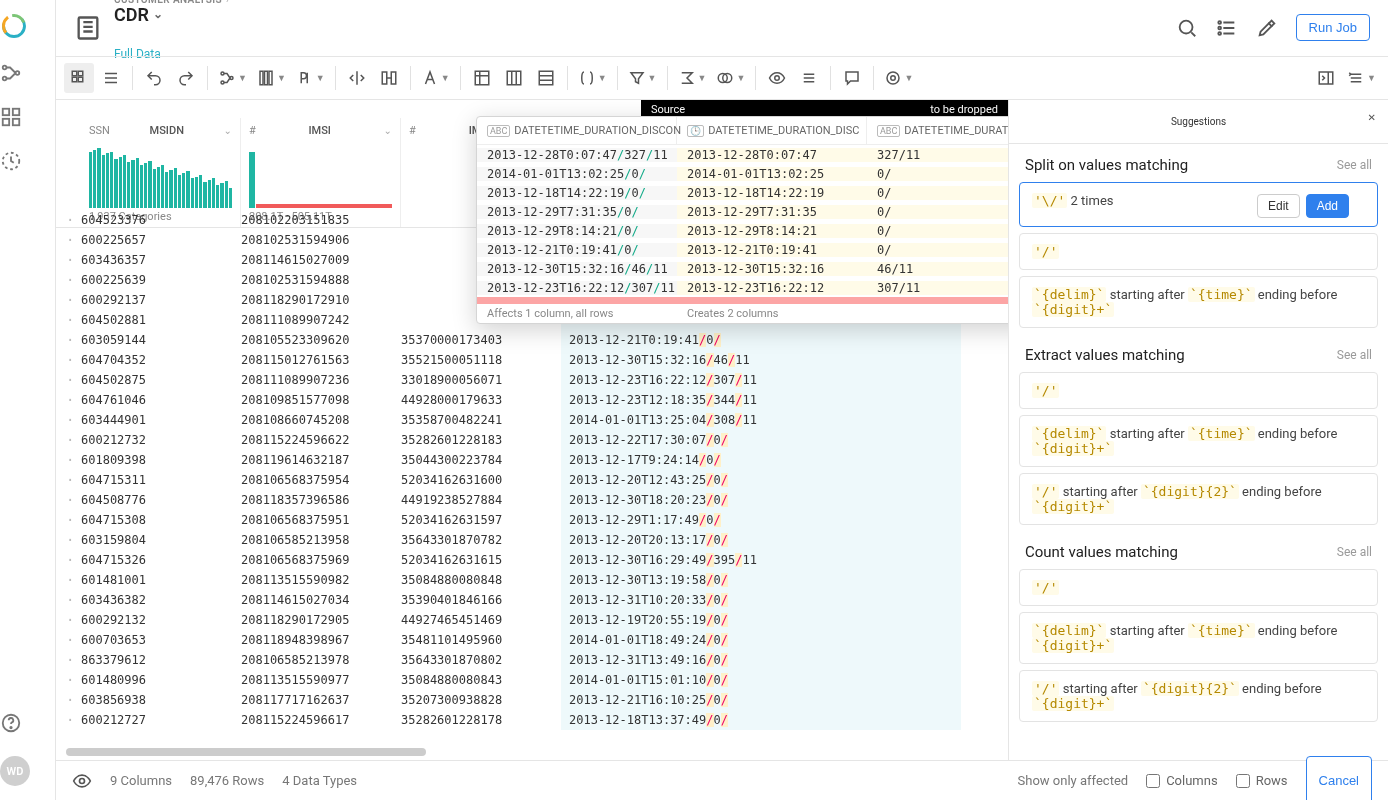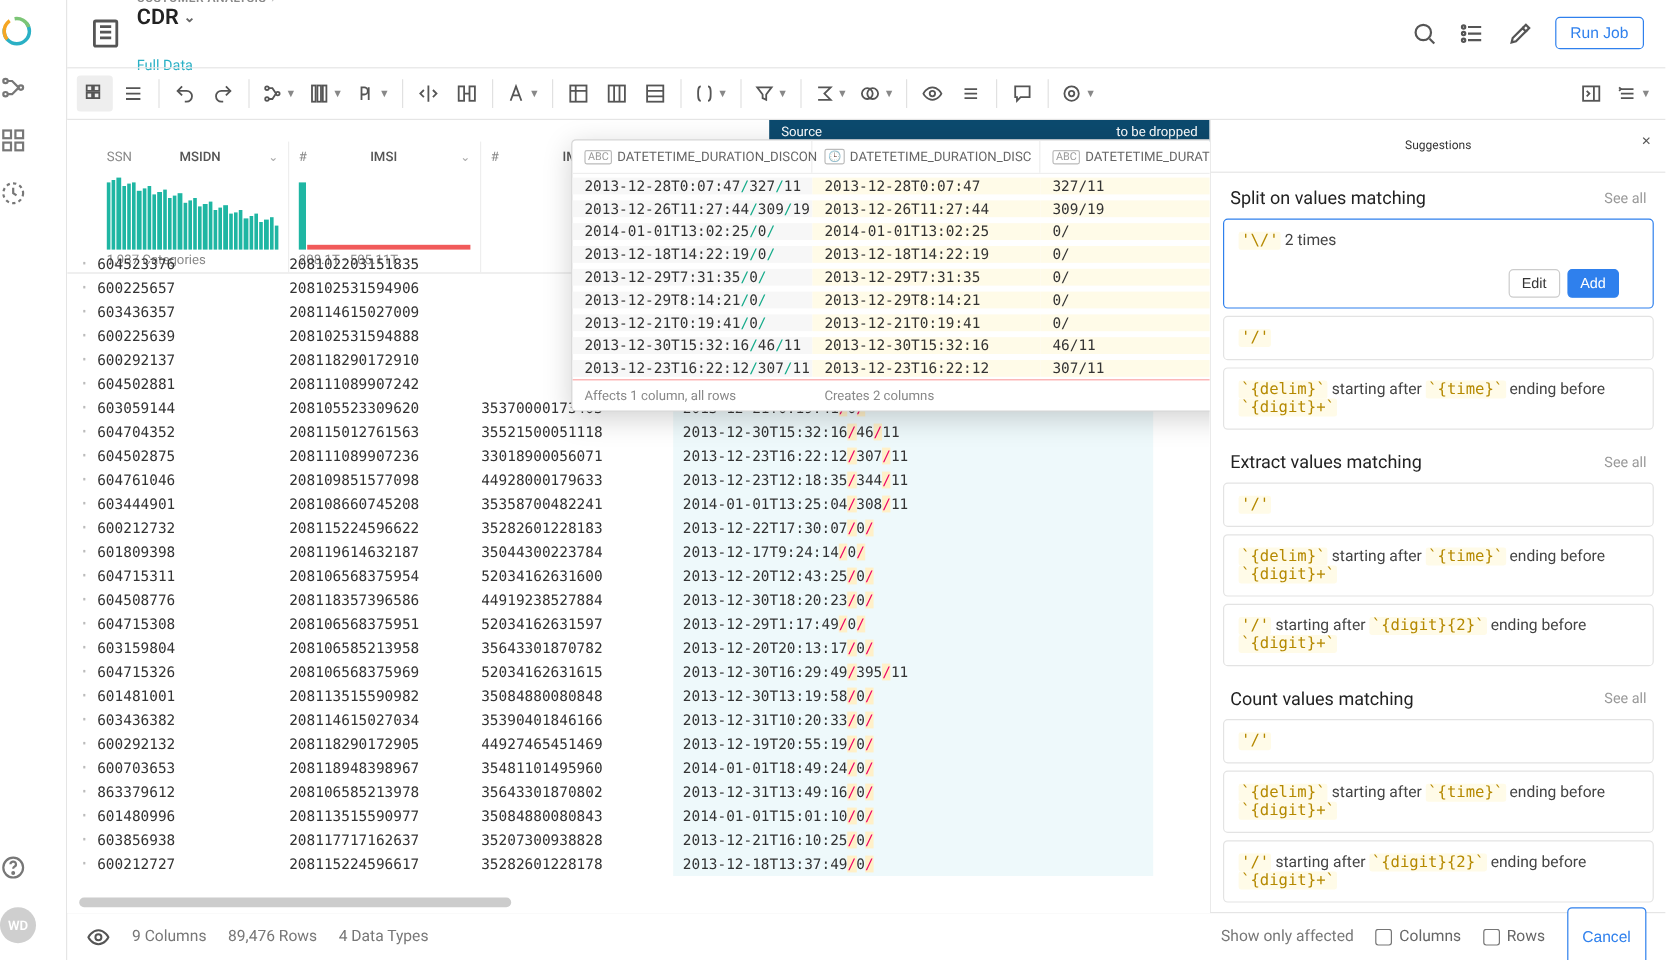--- a/index.html
+++ b/index.html
@@ -50,21 +50,21 @@
 .col .chev { font-size: 10px; color: #aaa; }
 .col .hist { flex: 1; display: flex; align-items: flex-end; gap: 1px; padding: 4px 0 2px 0; }
 .col .hist .bar { flex: 1; background: #1fb6a3; }
 .col .cat { font-size: 11px; color: #888; padding-bottom: 4px; }
 .col0 { width: 160px; }
 .col1 { width: 160px; }
 .col2 { width: 160px; }
 .col3 { width: 420px; background: #eef9fb; }
 
 
-.srcbanner { position: absolute; left: 585px; right: 0; top: 0; height: 18px; background: #0c4a6e; color: #fff; font-size: 11px; display: flex; align-items: center; padding: 0 10px; justify-content: space-between; z-index: 4; }
+.srcbanner { position: absolute; left: 585px; right: 0; top: 0; height: 18px; background: #000000; color: #fff; font-size: 11px; display: flex; align-items: center; padding: 0 10px; justify-content: space-between; z-index: 4; }
 
 
 .rows { position: absolute; top: 110px; left: 0; right: 0; bottom: 0; overflow: hidden; font-family: ui-monospace, "SFMono-Regular", Menlo, Consolas, monospace; font-size: 12px; }
 .row { display: flex; height: 20px; align-items: center; padding-left: 10px; }
 .row .dot { width: 15px; color: #bbb; font-size: 14px; line-height: 1; }
 .row .c0 { width: 160px; padding-left: 0px; color: #333; }
 .row .c1 { width: 160px; color: #333; }
 .row .c2 { width: 160px; color: #333; }
 .row .c3 { width: 400px; color: #333; background: #eef9fb; height: 100%; display: flex; align-items: center; padding-left: 8px; }
 .row .c3 .slash { color: #e06; background: #fff0c8; }
@@ -77,21 +77,21 @@
 .popover .phead .pcol .ticon { font-size: 9px; border: 1px solid #bbb; border-radius: 2px; padding: 0 2px; color: #999; }
 .popover .phead .pc0 { width: 200px; }
 .popover .phead .pc1 { width: 190px; }
 .popover .phead .pc2 { flex: 1; }
 .popover .pbody { font-family: ui-monospace, Menlo, Consolas, monospace; font-size: 12px; }
 .popover .prow { display: flex; height: 19px; align-items: center; }
 .popover .prow .pc0 { width: 200px; padding-left: 10px; background: #f7f7f7; }
 .popover .prow .pc1 { width: 190px; padding-left: 10px; background: #fffbe8; }
 .popover .prow .pc2 { flex: 1; padding-left: 10px; background: #fffbe8; }
 .popover .prow .slash { color: #1a8; }
-.popover .pfoot { display: flex; height: 26px; align-items: center; border-top: 1px solid #fca5a5; font-size: 11px; color: #888; }
+.popover .pfoot { display: flex; height: 26px; align-items: center; border-top: 7px solid #fca5a5; font-size: 11px; color: #888; }
 .popover .pfoot .pf0 { width: 200px; padding-left: 10px; }
 .popover .pfoot .pf1 { flex: 1; padding-left: 10px; }
 
 
 .sugg { width: 380px; border-left: 1px solid #e5e5e5; display: flex; flex-direction: column; }
 .sugg .shead { height: 44px; display: flex; align-items: center; justify-content: center; position: relative; border-bottom: 1px solid #e5e5e5; font-size: 10px; color: #333; }
 .sugg .shead .close { position: absolute; right: 12px; top: 12px; cursor: pointer; color: #555; }
 .sugg .sbody { flex: 1; overflow: auto; }
 .scard-head { display: flex; align-items: center; justify-content: space-between; padding: 12px 16px 8px 16px; }
 .scard-head .title { font-size: 15px; color: #222; }
@@ -754,25 +754,20 @@
                 <span>DATETETIME_DURATION_DISC</span>
               </div>
           </div>
           <div class="pbody" id="pbody">
               <div class="prow">
                 <div class="pc0"><span>2013-12-28T0:07:47</span><span class="slash">/</span><span>327</span><span class="slash">/</span><span>11</span></div>
                 <div class="pc1">2013-12-28T0:07:47</div>
                 <div class="pc2">327/11</div>
               </div>
               <div class="prow">
-                <div class="pc0"><span>2013-12-26T11:27:44</span><span class="slash">/</span><span>309</span><span class="slash">/</span><span>19</span></div>
-                <div class="pc1">2013-12-26T11:27:44</div>
-                <div class="pc2">309/19</div>
-              </div>
-              <div class="prow">
                 <div class="pc0"><span>2014-01-01T13:02:25</span><span class="slash">/</span><span>0</span><span class="slash">/</span><span></span></div>
                 <div class="pc1">2014-01-01T13:02:25</div>
                 <div class="pc2">0/</div>
               </div>
               <div class="prow">
                 <div class="pc0"><span>2013-12-18T14:22:19</span><span class="slash">/</span><span>0</span><span class="slash">/</span><span></span></div>
                 <div class="pc1">2013-12-18T14:22:19</div>
                 <div class="pc2">0/</div>
               </div>
               <div class="prow">
@@ -811,21 +806,21 @@
       <div class="sugg">
         <div class="shead">
           <span>Suggestions</span>
           <span class="close">✕</span>
         </div>
         <div class="sbody" id="sbody">
             <div class="scard-head">
               <div class="title">Split on values matching</div>
               <div class="see">See all</div>
             </div>
-            <div class="sitem selected" style="padding-bottom: 48px;"><span class="code">'\/'</span><span> 2 times</span><div class="actions">
+            <div class="sitem selected" style="padding-bottom: 18px;"><span class="code">'\/'</span><span> 2 times</span><div class="actions">
                 <button class="btn">Edit</button>
                 <button class="btn primary">Add</button>
               </div></div>
             <div class="sitem"><span class="code">'/'</span></div>
             <div class="sitem"><span class="code">`{delim}`</span><span> starting after </span><span class="code">`{time}`</span><span> ending before </span><span class="code">`{digit}+`</span></div>
             <div class="scard-head">
               <div class="title">Extract values matching</div>
               <div class="see">See all</div>
             </div>
             <div class="sitem"><span class="code">'/'</span></div>

